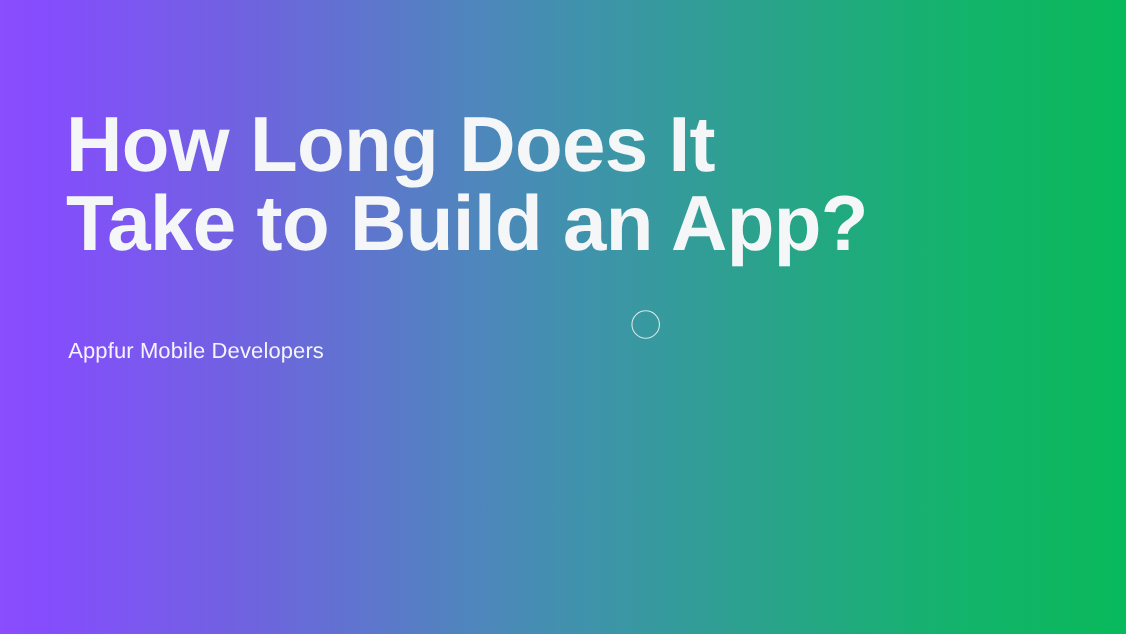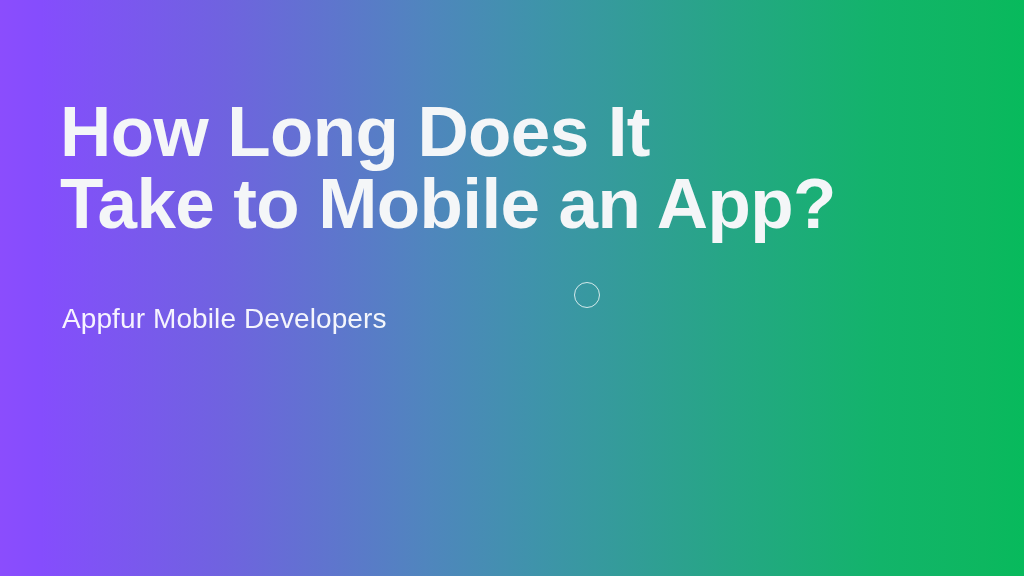--- a/index.html
+++ b/index.html
@@ -59,21 +59,21 @@
   .subtitle-block {
     position: absolute;
     left: 62px;
     top: 300px;
     width: 700px;
   }
 
   .slide-subtitle {
     margin: 0;
     padding: 0;
-    font-size: 28px;
+    font-size: 20px;
     line-height: 38px;
     font-weight: 400;
     letter-spacing: 0.1px;
     color: rgba(255, 255, 255, 0.93);
   }
 
   
   .deco-circle {
     position: absolute;
     left: 574px;
@@ -86,21 +86,21 @@
     background: transparent;
   }
 </style>
 </head>
 <body>
 
 <div class="slide">
 
   <div class="title-block">
     <h1 class="slide-title">How Long Does It
-Take to Mobile an App?</h1>
+Take to Build an App?</h1>
   </div>
 
   <span class="deco-circle"></span>
 
   <div class="subtitle-block">
     <p class="slide-subtitle">Appfur Mobile Developers</p>
   </div>
 
 </div>
 

